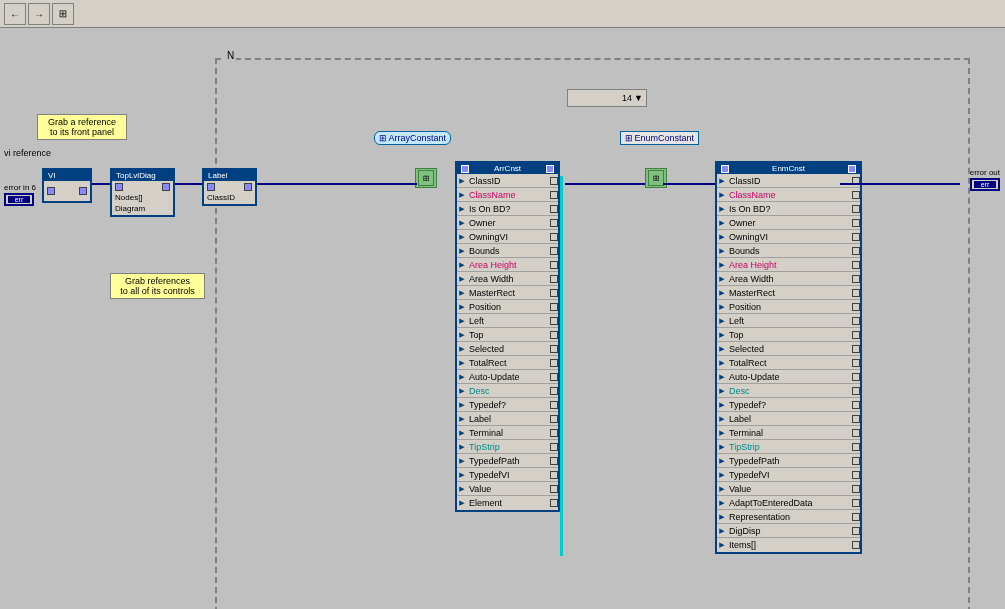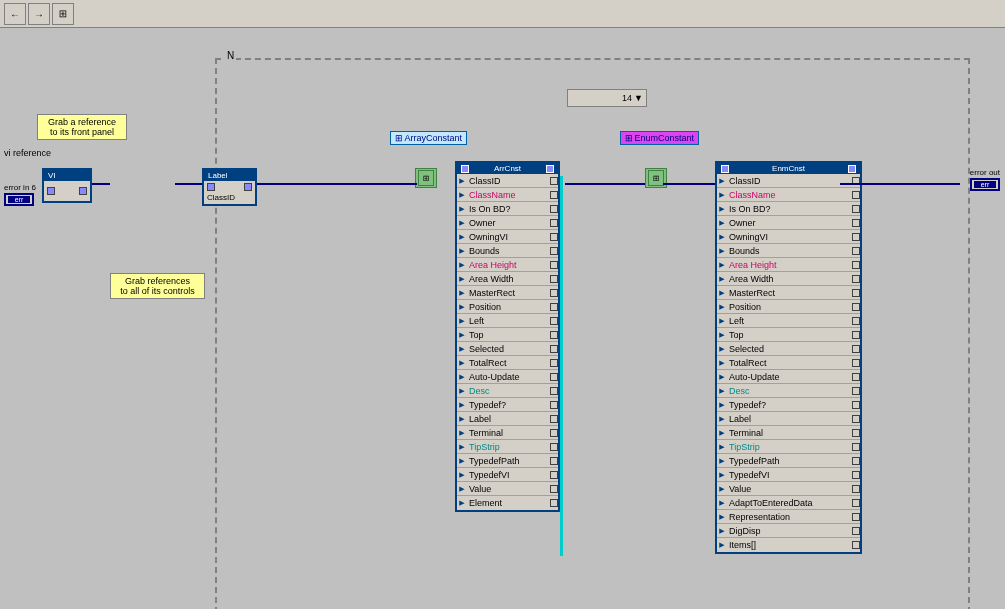--- a/index.html
+++ b/index.html
@@ -168,21 +168,21 @@
       position: absolute;
       background: #c0e8ff;
       border: 1px solid #0060a0;
       font-size: 9px;
       padding: 1px 4px;
       color: #000080;
     }
 
     .enum-const-label {
       position: absolute;
-      background: #d946ef;
+      background: #e5e5e5;
       border: 1px solid #0060a0;
       font-size: 9px;
       padding: 1px 4px;
       color: #000080;
     }
 
   </style>
 </head>
 <body>
 
@@ -221,33 +221,44 @@
       <div class="term-sq blue"></div>
     </div>
   </div>
 
   <div style="position:absolute; left:4px; top:155px; font-size:8px; color:#000;">error in 6</div>
 
   <div class="error-cluster" style="left:4px; top:165px; width:30px;">
     <div style="font-size:7px; background:#000080; color:white; width:100%; text-align:center;">err</div>
   </div>
 
+  <div class="pnode-wrap" style="left:110px; top:140px; width:65px;">
+    <div class="pnode-title-bar">
+      <span>TopLvlDiag</span>
+    </div>
+    <div style="padding:2px 3px; font-size:8px; display:flex; justify-content:space-between;">
+      <div class="term-sq blue"></div>
+      <div class="term-sq blue"></div>
+    </div>
+    <div style="padding:0 3px 2px; font-size:8px;">Nodes[]</div>
+    <div style="padding:0 3px 2px; font-size:8px;">Diagram</div>
+  </div>
 
   <div class="pnode-wrap" style="left:202px; top:140px; width:55px;">
     <div class="pnode-title-bar">
       <span>Label</span>
     </div>
     <div style="padding:2px 3px; font-size:8px; display:flex; justify-content:space-between;">
       <div class="term-sq blue"></div>
       <div class="term-sq blue"></div>
     </div>
     <div style="padding:0 3px 2px; font-size:8px;">ClassID</div>
   </div>
 
-  <div class="arr-const-label" style="left:390px; top:103px;">
+  <div class="arr-const-label" style="left:374px; top:103px;border-radius:6px;">
     <span style="font-size:9px; margin-right:2px;">⊞</span><span>ArrayConstant</span>
   </div>
 
   <div class="enum-const-label" style="left:620px; top:103px;">
     <span style="font-size:9px; margin-right:2px;">⊞</span><span>EnumConstant</span>
   </div>
 
   <div class="connector-icon" style="left:415px; top:140px;">
     <div style="width:16px; height:16px; background:#80c080; border:1px solid #408040; display:flex; align-items:center; justify-content:center; font-size:8px;">⊞</div>
   </div>

